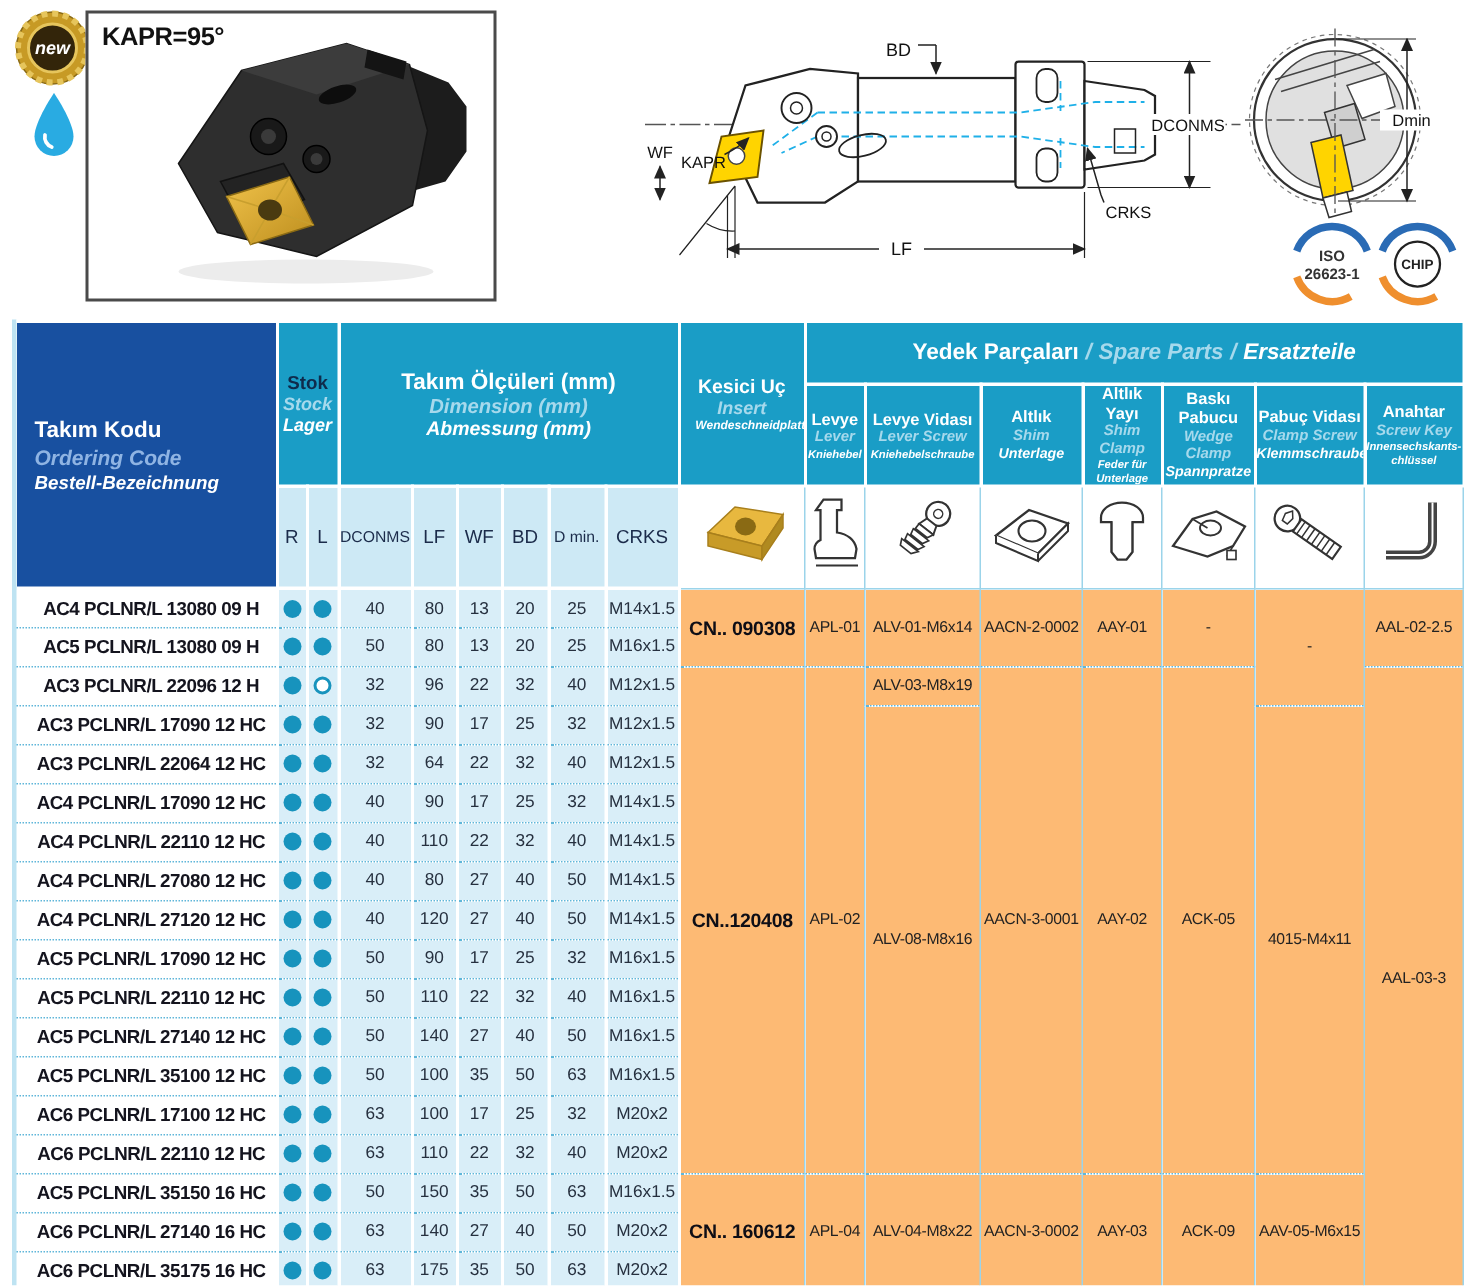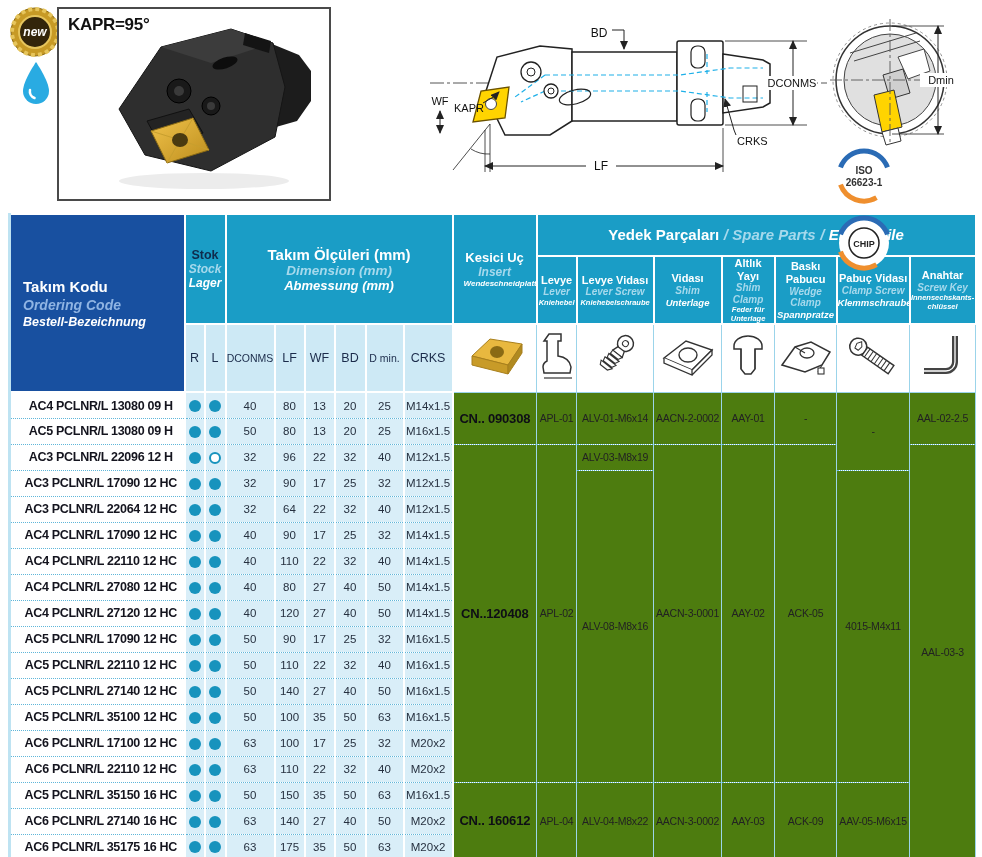--- a/index.html
+++ b/index.html
@@ -8,21 +8,21 @@
 
   
   .top { position:relative; width:982px; height:213px; }
   .new-badge { position:absolute; left:8px; top:5px; }
   .drop-icon { position:absolute; left:21px; top:61px; }
   .photo-frame { position:absolute; left:57px; top:7px; width:274px; height:194px;
                  border:2px solid #4a4a4a; background:#fff; }
   .kapr-label { position:absolute; left:9px; top:6px; font-size:17px; font-weight:bold; color:#111; letter-spacing:-0.3px; }
   .side-drawing { position:absolute; left:335px; top:2px; }
   .end-view { position:absolute; left:828px; top:5px; }
-  .cert-badges { position:absolute; left:836px; top:148px; display:flex; gap:11px;flex-direction:column; }
+  .cert-badges { position:absolute; left:860px; top:148px; display:flex; gap:1px; }
 
   
   table { border-collapse:collapse; table-layout:fixed; width:966px; margin-left:8px;
           border-left:3px solid #BEE3F2; border-bottom:3px solid #1A9DC6; border-right:1px solid #9BD4EA; }
   th, td { padding:0; overflow:hidden; }
   thead tr.r1 { height:42px; } thead tr.r2 { height:60px; } thead tr.r3 { height:68px; }
   tbody tr { height:26px; }
 
   .th-blue { background:#1850A0; border:2px solid #fff; border-left:none; text-align:left; vertical-align:middle; }
   .th-blue .t1 { color:#fff; font-size:15px; font-weight:bold; padding-left:12px; }
@@ -46,21 +46,21 @@
 
   .th-sub { background:#CDE9F5; border:2px solid #fff; color:#1B2B4A; text-align:center; vertical-align:middle; font-weight:normal; }
   .th-sub.sm { font-size:10.5px; } .th-sub.md { font-size:12.5px; }
   .icon-cell { background:#fff; border:1px solid #9BD4EA; border-top:2px solid #fff; text-align:center; vertical-align:middle; }
 
   td.code { background:#fff; text-align:center; padding-left:7px; font-weight:bold; font-size:12.5px;
             color:#14141E; letter-spacing:-0.3px; border-bottom:1px dotted #5FB6D9; white-space:nowrap; }
   td.dimc { background:#D9EEF8; border-right:2px solid #fff; border-bottom:1px dotted #5FB6D9;
             text-align:center; font-size:11.5px; color:#26303F; }
   td.dimc.first { border-left:2px solid #fff; }
-  td.spc { background:#4d7c0f; border-left:1px solid #9BD4EA; border-bottom:1px dotted #5FB6D9;
+  td.spc { background:#fdba74; border-left:1px solid #9BD4EA; border-bottom:1px dotted #5FB6D9;
            text-align:center; vertical-align:middle; font-size:10.5px; color:#222; letter-spacing:-0.2px; }
   td.insc { font-weight:bold; font-size:13px; color:#0E0E16; letter-spacing:-0.2px; }
 
   .dot { display:inline-block; width:12px; height:12px; border-radius:50%; vertical-align:middle; }
   .dot-filled { background:#1793BD; }
   .dot-open { background:#fff; border:2px solid #1793BD; }
 </style>
 </head>
 <body>
 
@@ -257,21 +257,21 @@
           <div class="h-tr">Levye</div>
           <div class="h-en">Lever</div>
           <div class="h-de">Kniehebel</div>
         </th>
         <th class="th-teal part">
           <div class="h-tr">Levye Vidası</div>
           <div class="h-en">Lever Screw</div>
           <div class="h-de">Kniehebelschraube</div>
         </th>
         <th class="th-teal part big-de">
-          <div class="h-tr">Vidası</div>
+          <div class="h-tr">Altlık</div>
           <div class="h-en">Shim</div>
           <div class="h-de">Unterlage</div>
         </th>
         <th class="th-teal part">
           <div class="h-tr">Altlık Yayı</div>
           <div class="h-en">Shim Clamp</div>
           <div class="h-de">Feder für Unterlage</div>
         </th>
         <th class="th-teal part big-de">
           <div class="h-tr">Baskı Pabucu</div>

